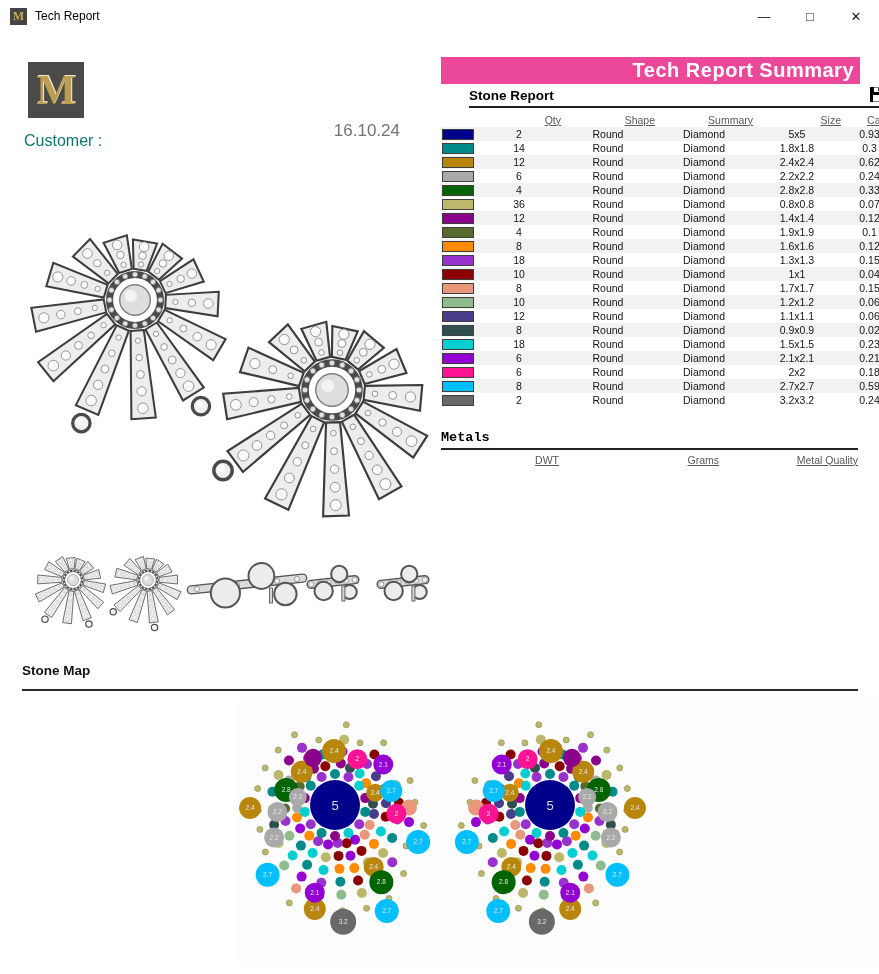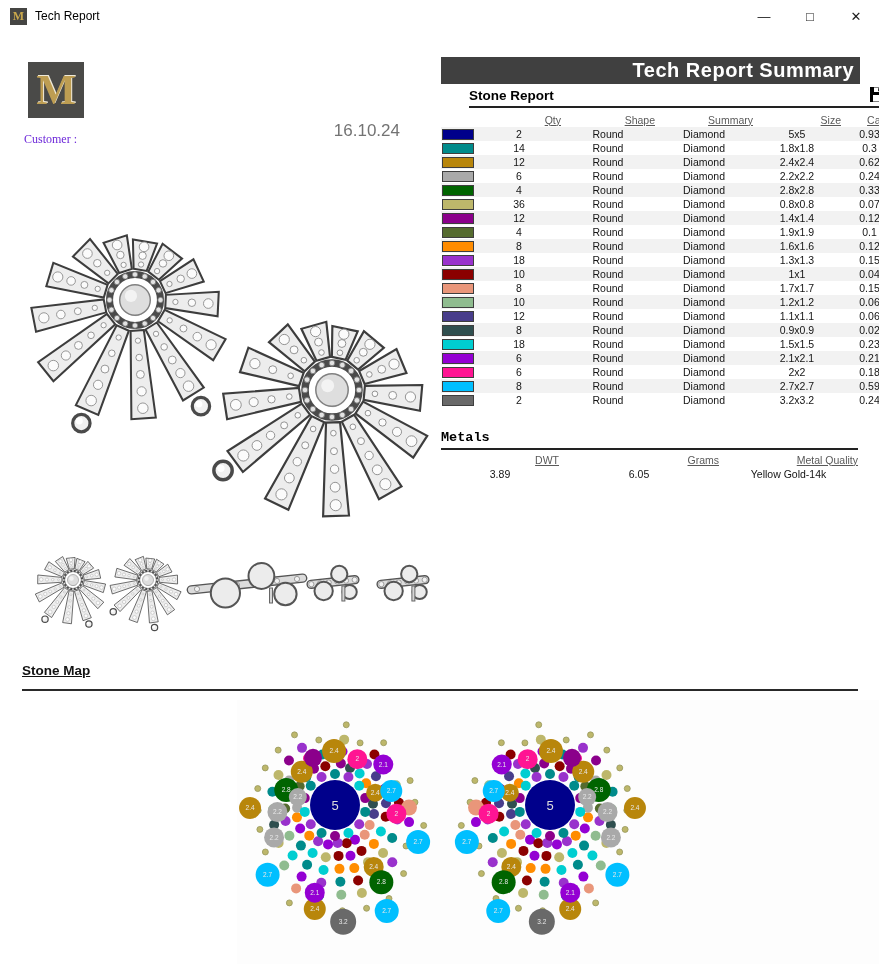--- a/index.html
+++ b/index.html
@@ -16,46 +16,46 @@
     font-family:"Liberation Serif", serif; }
   .titlebar .app-title { margin-left:8px; font-size:12px; color:#000; }
   .titlebar .controls { margin-left:auto; display:flex; height:32px; }
   .tb-btn { width:46px; height:32px; display:flex; align-items:center; justify-content:center;
     font-size:13px; color:#1a1a1a; cursor:default; }
   
   .logo { position:absolute; left:28px; top:62px; width:56px; height:56px; background:#4a4a48;
     display:flex; align-items:center; justify-content:center; }
   .logo span { font-family:"Liberation Serif", serif; font-weight:bold; font-size:42px;
     color:#bd9d52; text-shadow:1px -1px 0 #efe9d8; line-height:1; }
-  .customer-label { position:absolute; left:24px; top:132px; font-size:12px; color:#6d28d9;font-family:Liberation Serif, serif; }
+  .customer-label { position:absolute; left:24px; top:132px; font-size:16px; color:#0f766e; }
   .date { position:absolute; left:290px; top:121px; width:110px; text-align:right;
     font-size:17px; color:#737373; }
   .render-main { position:absolute; left:20px; top:182px; }
   .thumb-strip { position:absolute; left:15px; top:534px; }
   
   .banner { position:absolute; left:441px; top:57px; width:419px; height:27px;
-    background:#404040; color:#ffffff; font-size:20px; font-weight:bold;
+    background:#ec4899; color:#ffffff; font-size:20px; font-weight:bold;
     text-align:right; line-height:27px; padding-right:6px; letter-spacing:.5px; }
   .section-head { position:absolute; left:441px; width:417px; height:24px;
     display:flex; align-items:flex-end; justify-content:space-between;
     border-bottom:2px solid #222; padding-bottom:3px; }
   .section-head .t { font-size:13.5px; font-weight:bold; color:#000; }
   .stone-head { top:84px;margin-left:28px; }
   .metals-head { top:426px;font-family:Liberation Mono, monospace; }
   .save-btn { width:17px; height:17px; display:block; }
   table.rpt { position:absolute; left:441px; border-collapse:collapse; table-layout:fixed;
     font-size:10.5px; }
   table.rpt th { font-weight:normal; color:#595959; height:15px; padding:0; text-align:right;text-decoration:underline; }
   table.rpt td { height:14px; padding:0; text-align:center; color:#141414; }
   table.rpt tr.alt { background:#f2f2f2; }
   .stone-table { top:112px; width:417px; }
   .metals-table { top:452px; width:417px; }
   .swatch { width:32px; height:11px; border:1px solid #3e3e3e; margin-left:1px; }
   
-  .map-head { position:absolute; left:22px; top:663px; font-size:13.5px; font-weight:bold;text-decoration:underline; }
+  .map-head { position:absolute; left:22px; top:663px; font-size:13.5px; font-weight:bold; }
   .map-rule { position:absolute; left:22px; top:689px; width:836px; border-top:2px solid #2a2a2a; }
   .map-bg { position:absolute; left:237px; top:700px; width:642px; height:264px; background:#fdfdfd; }
   .stone-map { position:absolute; top:712px; }
   .stone-map.left { left:237px; }
   .stone-map.right { left:452px; }
   svg text { font-family:"Liberation Sans", sans-serif; }
 </style>
 </head>
 <body>
 
@@ -705,25 +705,20 @@
       <col style="width:139px">
     </colgroup>
   <thead>
       <tr>
         <th>DWT</th>
         <th>Grams</th>
         <th>Metal Quality</th>
       </tr>
     </thead>
   <tbody>
-      <tr>
-        <td>3.89</td>
-        <td>6.05</td>
-        <td>Yellow Gold-14k</td>
-      </tr>
     </tbody>
 </table>
 
 <div class="map-head">Stone Map</div>
 <div class="map-rule"></div>
 <div class="map-bg"></div>
 <svg class="stone-map left" width="200" height="232">
     <circle cx="103.84527024032275" cy="51.408741112854045" r="5" fill="#8B008B"></circle>
     <circle cx="105.51534745184354" cy="39.5255242879552" r="5" fill="#9400D3"></circle>
     <circle cx="107.18542466336432" cy="27.642307463056355" r="5" fill="#BDB76B"></circle>

